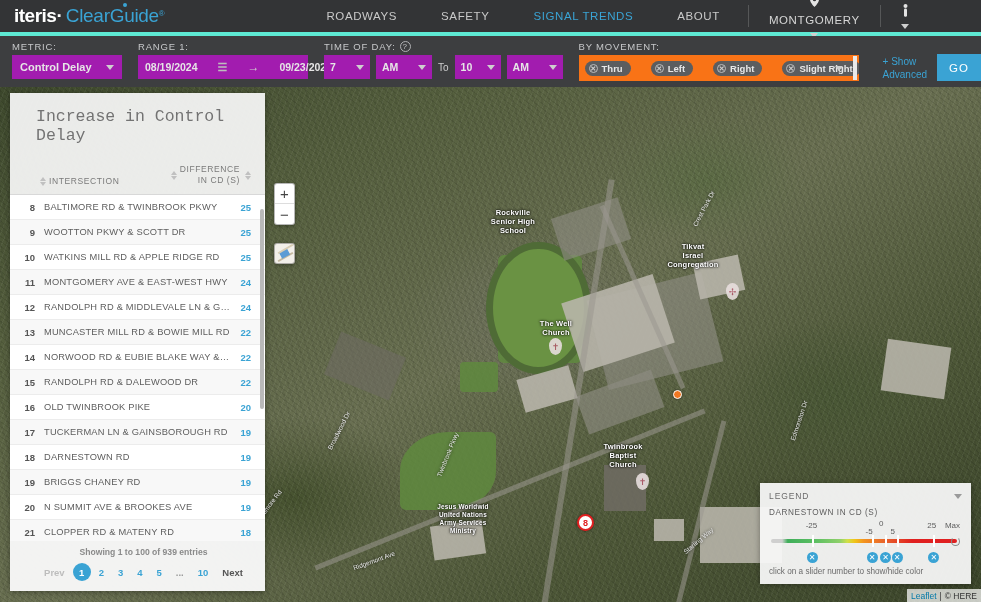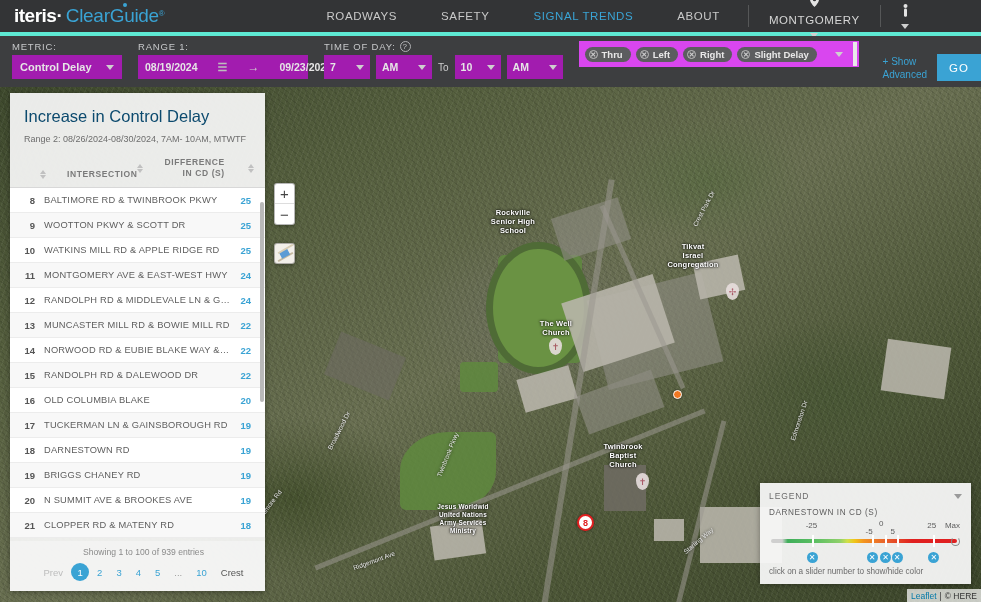--- a/index.html
+++ b/index.html
@@ -75,22 +75,22 @@
     width: 170px; justify-content: space-between; gap: 20px; font-weight: bold;
     font-size: 10.5px; padding: 0 7px;
   }
   .cal-icon { color:#bdbdbd; font-size:11px; }
   .arrow-r { color:#cfcfcf; font-size: 12px; }
   .tod-row { display:flex; align-items:center; gap: 6px; }
   .ctrl.tod { width: 46px; justify-content: space-between; font-weight: bold; font-size: 10.5px; padding: 0 6px;}
   .ctrl.ampm { width: 56px; justify-content: space-between; font-weight: bold; font-size: 10.5px; padding: 0 6px;}
   .to-lbl { color:#cfcfcf; font-size: 10px; }
   .mv-box {
-    background:#d946ef; width: 280px; height: 26px; display:flex; align-items:center;
-    padding: 0 6px; gap: 5px; position: relative; overflow: hidden; cursor: pointer;
+    background:#f97316; width: 280px; height: 26px; display:flex; align-items:center;
+    padding: 0 6px; gap: 20px; position: relative; overflow: hidden; cursor: pointer;
   }
   .chip {
     background: #5c5d5f; color:#e8e8e8; font-size:9.5px; font-weight:bold;
     border-radius: 9px; padding: 2px 8px 2px 4px; display:flex; align-items:center; gap:4px;
     white-space: nowrap;
   }
   .chip-x {
     width:9px;height:9px;border-radius:50%;border:1px solid #bdbdbd;color:#cfcfcf;
     font-size:7px;display:flex;align-items:center;justify-content:center;line-height:1;
   }
@@ -199,30 +199,30 @@
 
   
   .panel {
     position:absolute; left: 10px; top: 93px; width: 255px; height: 498px;
     background: rgba(247,247,247,0.93);
     box-shadow: 0 1px 6px rgba(0,0,0,.35);
     display:flex; flex-direction: column;
   }
   .panel-head { padding: 14px 14px 6px 14px; }
   .panel-title {
-    color: #0c4a6e; font-size: 16.5px; font-weight: normal; margin:0 0 7px 0;
+    color: #737373; font-size: 16.5px; font-weight: normal; margin:0 0 7px 12px;font-family:Liberation Mono, monospace;
   }
   .panel-sub { color:#6d6d6d; font-size: 9px; line-height: 12px; }
   .thead {
     display:flex; align-items:flex-end; padding: 6px 14px 8px 14px;
     border-bottom: 1px solid #d8d8d8;
   }
   .th {
-    color:#7a7a7a; font-size: 8.5px; font-weight:bold; letter-spacing:.6px;
-    display:flex; align-items:center; gap:21px; position:relative;
+    color:#7a7a7a; font-size: 8.5px; font-weight:normal; letter-spacing:.6px;
+    display:flex; align-items:center; gap:3px; position:relative;
   }
   .th.intersection { flex: 1; padding-left: 16px;}
   .th.diff { text-align:right; line-height: 11px; }
   .sort-arrows { display:inline-flex; flex-direction:column; gap:1px; }
   .sa-up { width:0;height:0;border-left:3px solid transparent;border-right:3px solid transparent;border-bottom:4px solid #c0c0c0;}
   .sa-dn { width:0;height:0;border-left:3px solid transparent;border-right:3px solid transparent;border-top:4px solid #c0c0c0;}
 
   .list-wrap { flex: 1; overflow: hidden; position: relative; }
   .list { }
   .row {
@@ -240,20 +240,21 @@
     white-space:nowrap; overflow:hidden; text-overflow: ellipsis;
   }
   .row .vl { color:#3aa3d4; font-size: 9.5px; font-weight: bold; width: 20px; text-align:right; }
   .listbar {
     position:absolute; right: 1px; top: 14px; width: 4px; height: 200px;
     background: #b9b9b9; border-radius: 2px;
   }
   .panel-foot {
     padding: 6px 0 10px 12px; text-align:center;
     background: rgba(247,247,247,0.55);
+    font-weight: bold;
   }
   .showing { color:#8a8a8a; font-size: 8.6px; margin-bottom: 6px; }
   .pager { display:flex; align-items:center; justify-content:center; gap: 2px; }
   .pg {
     color:#3aa3d4; font-size: 9.5px; padding: 2px 6px; cursor:pointer; min-width: 16px; text-align:center;
   }
   .pg.disabled { color:#bdbdbd; cursor: default; }
   .pg.current {
     background:#3aa3d4; color:#fff; border-radius: 50%;
     width: 18px; height: 18px; display:flex;align-items:center;justify-content:center; padding:0;
@@ -390,36 +391,37 @@
           <span class="caret"></span>
         </div>
         <div class="ctrl ampm">
           <span>AM</span>
           <span class="caret"></span>
         </div>
       </div>
     </div>
 
     <div class="fgroup">
+      <div class="flabel">BY MOVEMENT:</div>
       <div class="mv-box">
         <span class="chip">
           <span class="chip-x">✕</span>
           <span>Thru</span>
         </span>
         <span class="chip">
           <span class="chip-x">✕</span>
           <span>Left</span>
         </span>
         <span class="chip">
           <span class="chip-x">✕</span>
           <span>Right</span>
         </span>
         <span class="chip">
           <span class="chip-x">✕</span>
-          <span>Slight Delay</span>
+          <span>Slight Right</span>
         </span>
         <span class="caret mv-caret"></span>
         <span class="mv-scroll"></span>
       </div>
     </div>
 
     <div class="show-adv">+ Show Advanced</div>
     <div class="go-btn">GO</div>
   </div>
 
@@ -482,21 +484,20 @@
     <div class="attrib">
       <a>Leaflet</a>
       <span>|</span>
       <span>© HERE</span>
     </div>
   </div>
 
   <div class="panel">
     <div class="panel-head">
       <div class="panel-title">Increase in Control Delay</div>
-      <div class="panel-sub">Range 2: 08/26/2024-08/30/2024, 7AM- 10AM, MTWTF</div>
     </div>
 
     <div class="thead">
       <div class="th intersection">
         <span class="sort-arrows">
             <span class="sa-up"></span>
             <span class="sa-dn"></span>
           </span>
         <span>INTERSECTION</span>
       </div>
@@ -553,21 +554,21 @@
             <span class="nm">NORWOOD RD &amp; EUBIE BLAKE WAY &amp; A...</span>
             <span class="vl">22</span>
           </div>
           <div class="row alt">
             <span class="rk">15</span>
             <span class="nm">RANDOLPH RD &amp; DALEWOOD DR</span>
             <span class="vl">22</span>
           </div>
           <div class="row">
             <span class="rk">16</span>
-            <span class="nm">OLD COLUMBIA BLAKE</span>
+            <span class="nm">OLD TWINBROOK PIKE</span>
             <span class="vl">20</span>
           </div>
           <div class="row alt">
             <span class="rk">17</span>
             <span class="nm">TUCKERMAN LN &amp; GAINSBOROUGH RD</span>
             <span class="vl">19</span>
           </div>
           <div class="row">
             <span class="rk">18</span>
             <span class="nm">DARNESTOWN RD</span>
@@ -596,21 +597,21 @@
       <div class="showing">Showing 1 to 100 of 939 entries</div>
       <div class="pager" id="pager">
           <span class="pg disabled">Prev</span>
           <span class="pg current">1</span>
           <span class="pg ">2</span>
           <span class="pg ">3</span>
           <span class="pg ">4</span>
           <span class="pg ">5</span>
           <span class="pg dots">...</span>
           <span class="pg ">10</span>
-          <span class="pg next">Crest</span>
+          <span class="pg next">Next</span>
         </div>
     </div>
   </div>
 
   <div class="legend">
     <div class="legend-top">
       <span class="legend-title">LEGEND</span>
       <span class="legend-chev"></span>
     </div>
     <div class="legend-sub">DARNESTOWN IN CD (S)</div>

